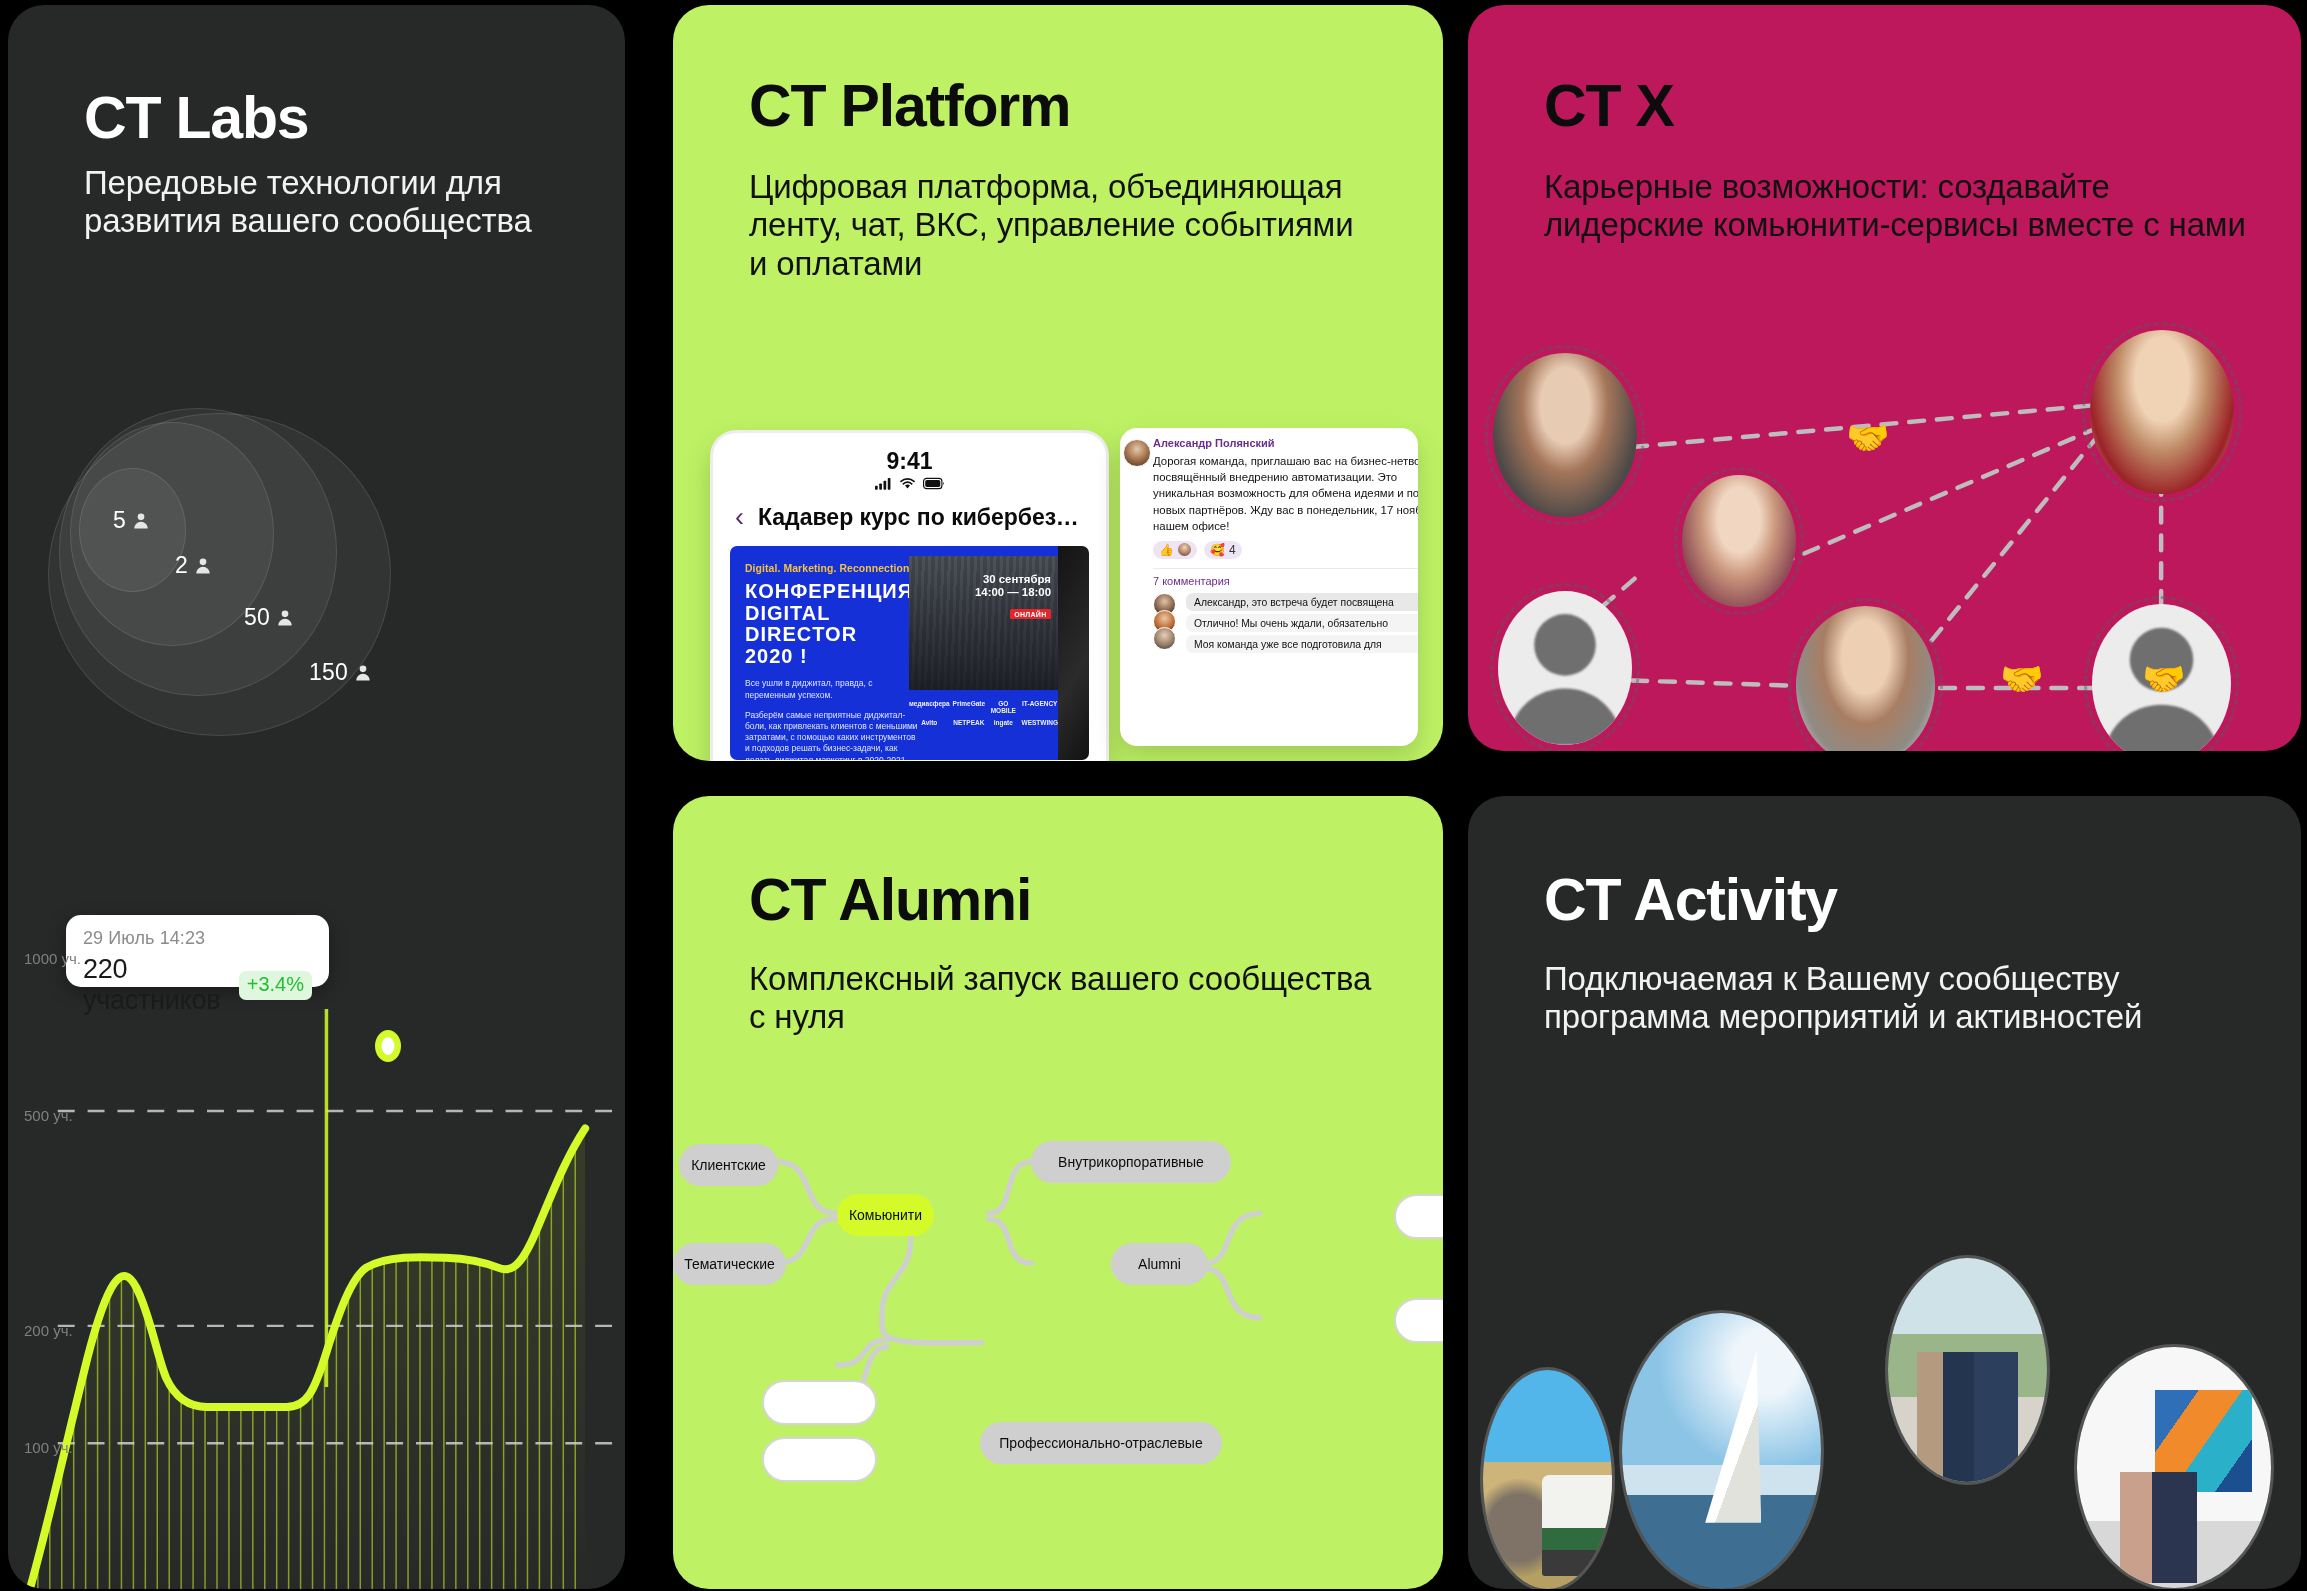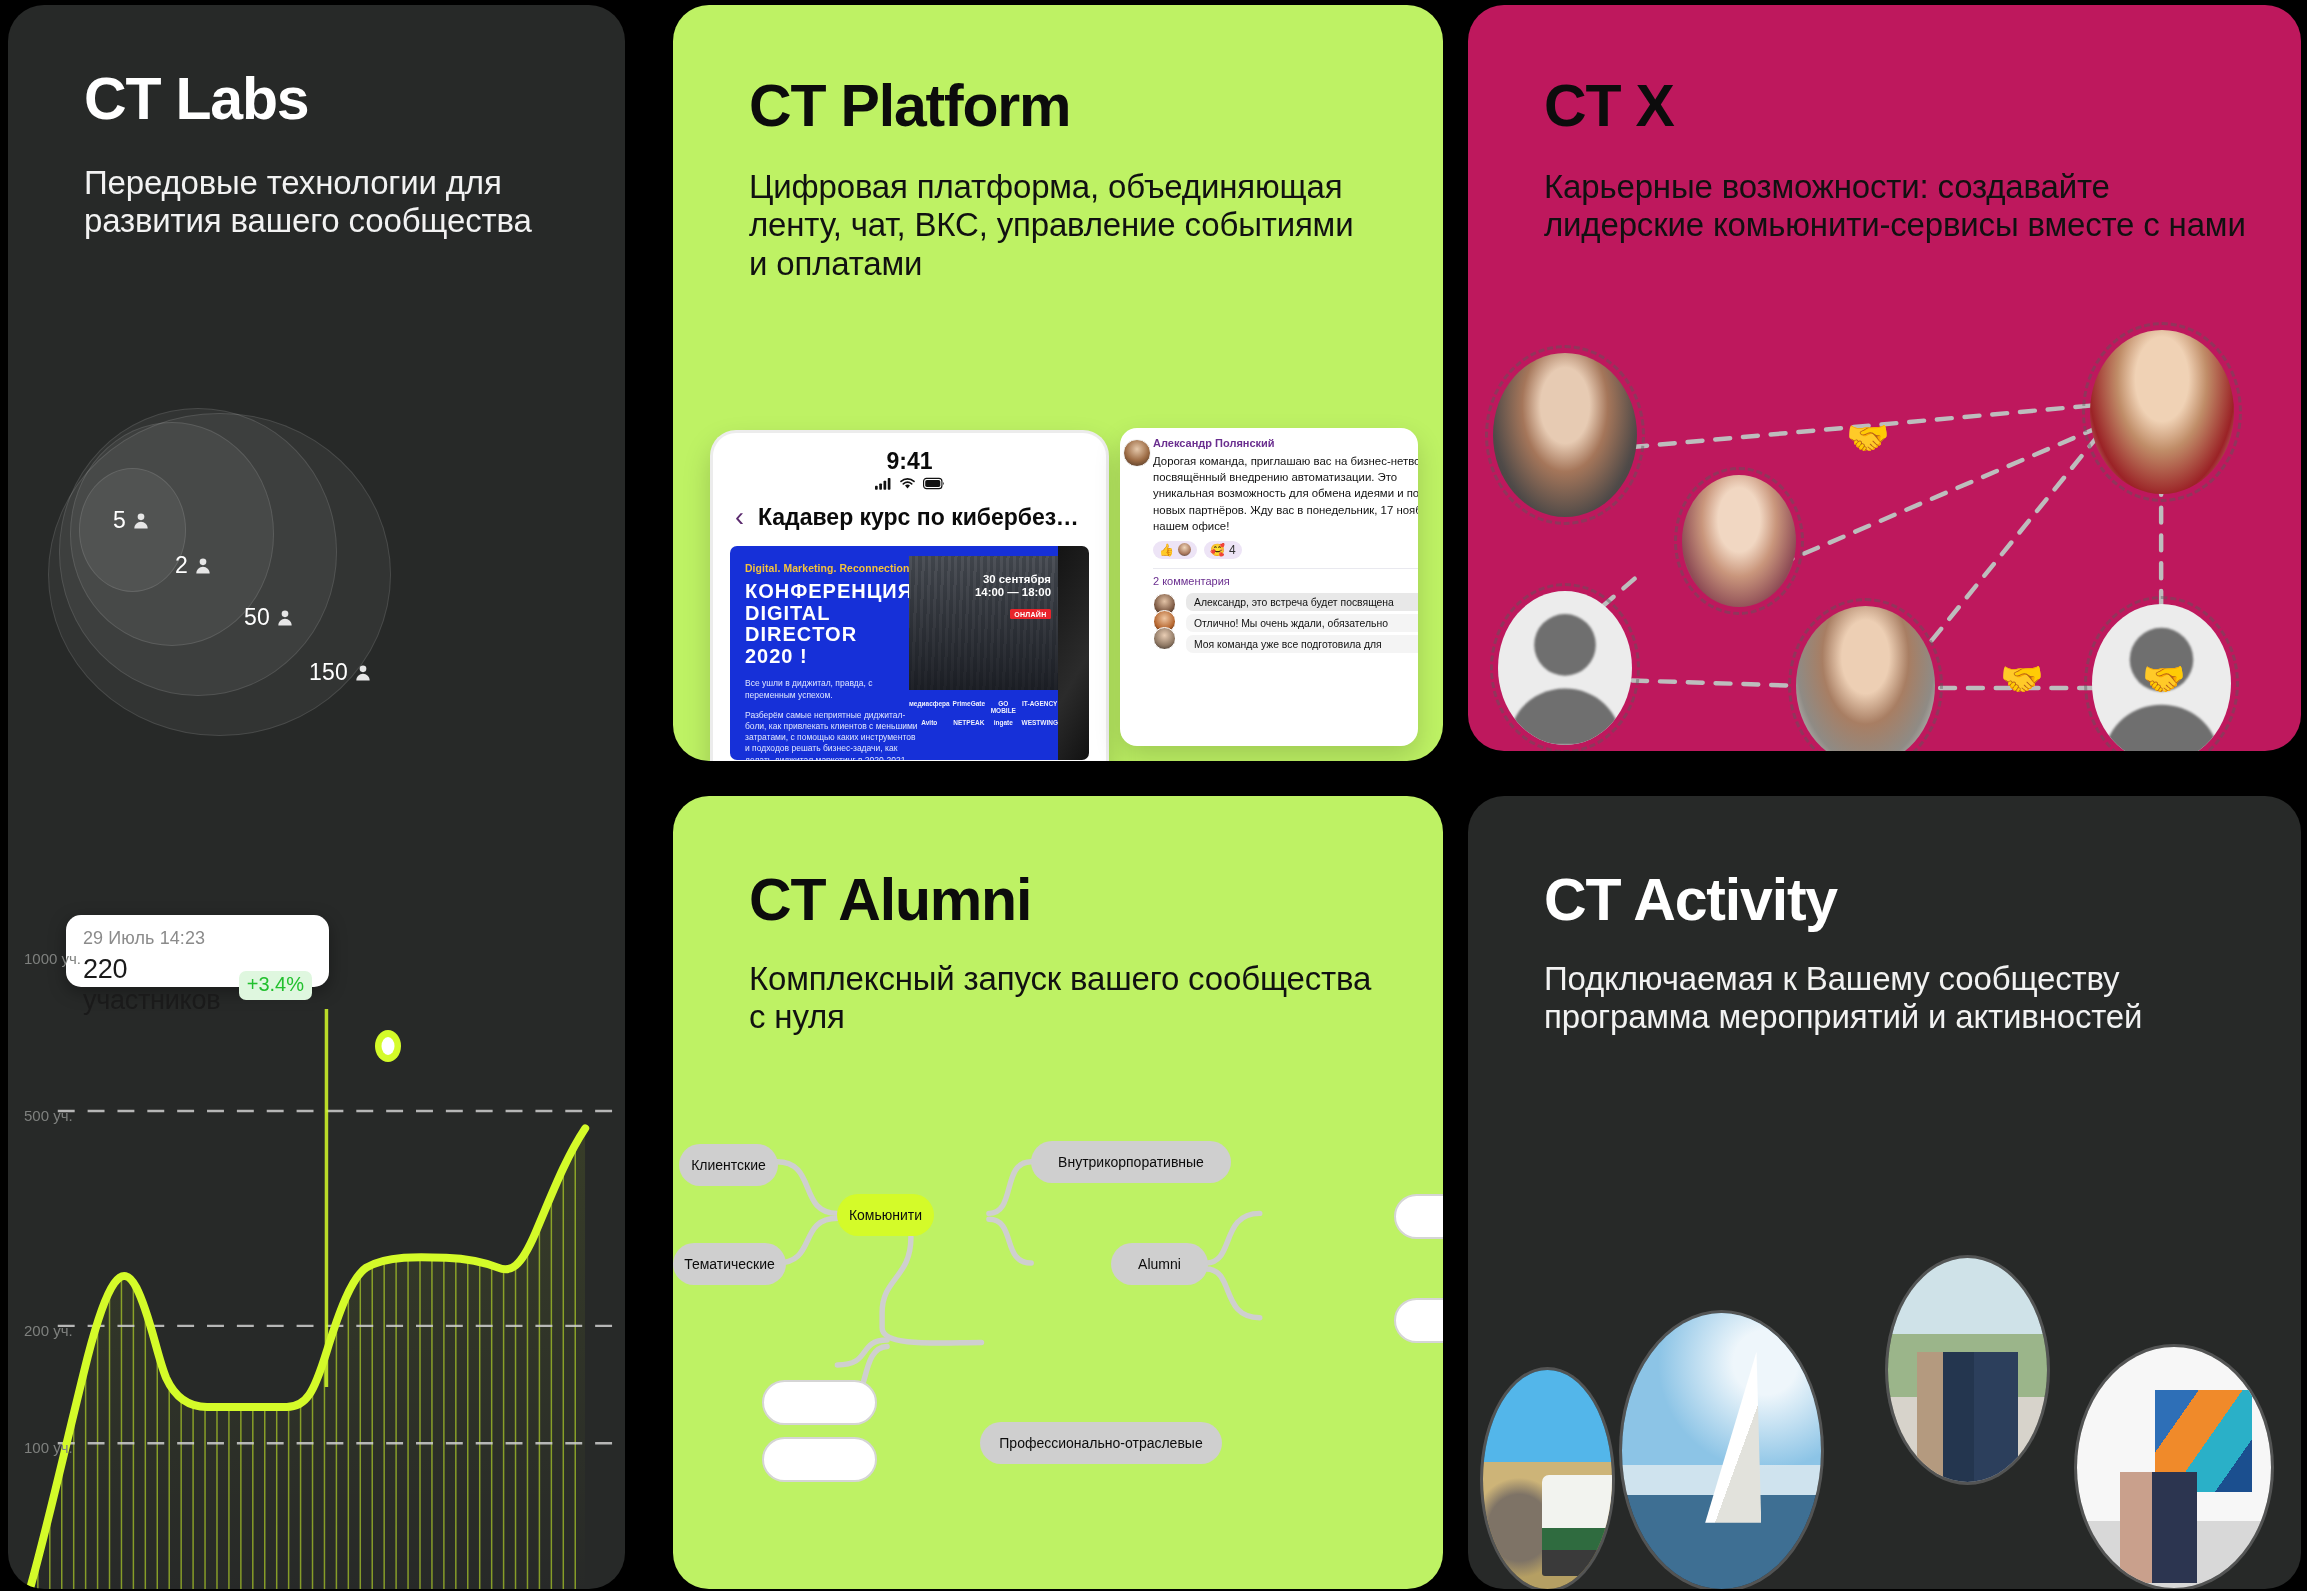--- a/index.html
+++ b/index.html
@@ -20,21 +20,21 @@
   .title{ font-weight:700; letter-spacing:-.02em; line-height:1; }
   .subtitle{ font-weight:400; letter-spacing:-.005em; }
 
   .t-light{ color:#fff; }
   .t-dark{ color:#0c0c0c; }
   .sub-light{ color:#f2f2f2; }
   .sub-dark{ color:#111; }
 
   
   #ct-labs{ left:8px; top:5px; width:617px; height:1584px; }
-  #ct-labs .title{ position:absolute; left:76px; top:65px; font-size:59px; }
+  #ct-labs .title{ position:absolute; left:76px; top:84px; font-size:59px; }
   #ct-labs .subtitle{ position:absolute; left:76px; top:159px; width:487px;
                       font-size:33px; line-height:1.16; }
 
   
   .bubbles{ position:absolute; left:40px; top:403px; width:398px; height:328px; }
   .bub{ position:absolute; border-radius:50%; background:rgba(255,255,255,.055);
         border:1px solid rgba(255,255,255,.11); }
   .bub-lab{ position:absolute; color:#fff; font-size:23px; display:flex; align-items:center; gap:5px;
             letter-spacing:.01em; }
   .bub-lab svg{ width:20px; height:20px; fill:#e6e6e6; }
@@ -420,21 +420,21 @@
           <div class="react">
             <span>👍</span>
             <span class="mini"></span>
           </div>
           <div class="react">
             <span>🥰</span>
             <span>4</span>
           </div>
         </div>
         <div class="hr"></div>
-        <div class="cmt-head">2 комментария</div>
+        <div class="cmt-head">7 комментария</div>
         <div class="cmt-list">
           <span class="cmt-av a1"></span>
           <span class="cmt-av a2"></span>
           <span class="cmt-av a3"></span>
           <div class="cmt">Александр, это встреча будет посвящена</div>
           <div class="cmt plain">Отлично! Мы очень ждали, обязательно</div>
           <div class="cmt plain">Моя команда уже все подготовила для</div>
         </div>
       </div>
     </div>

